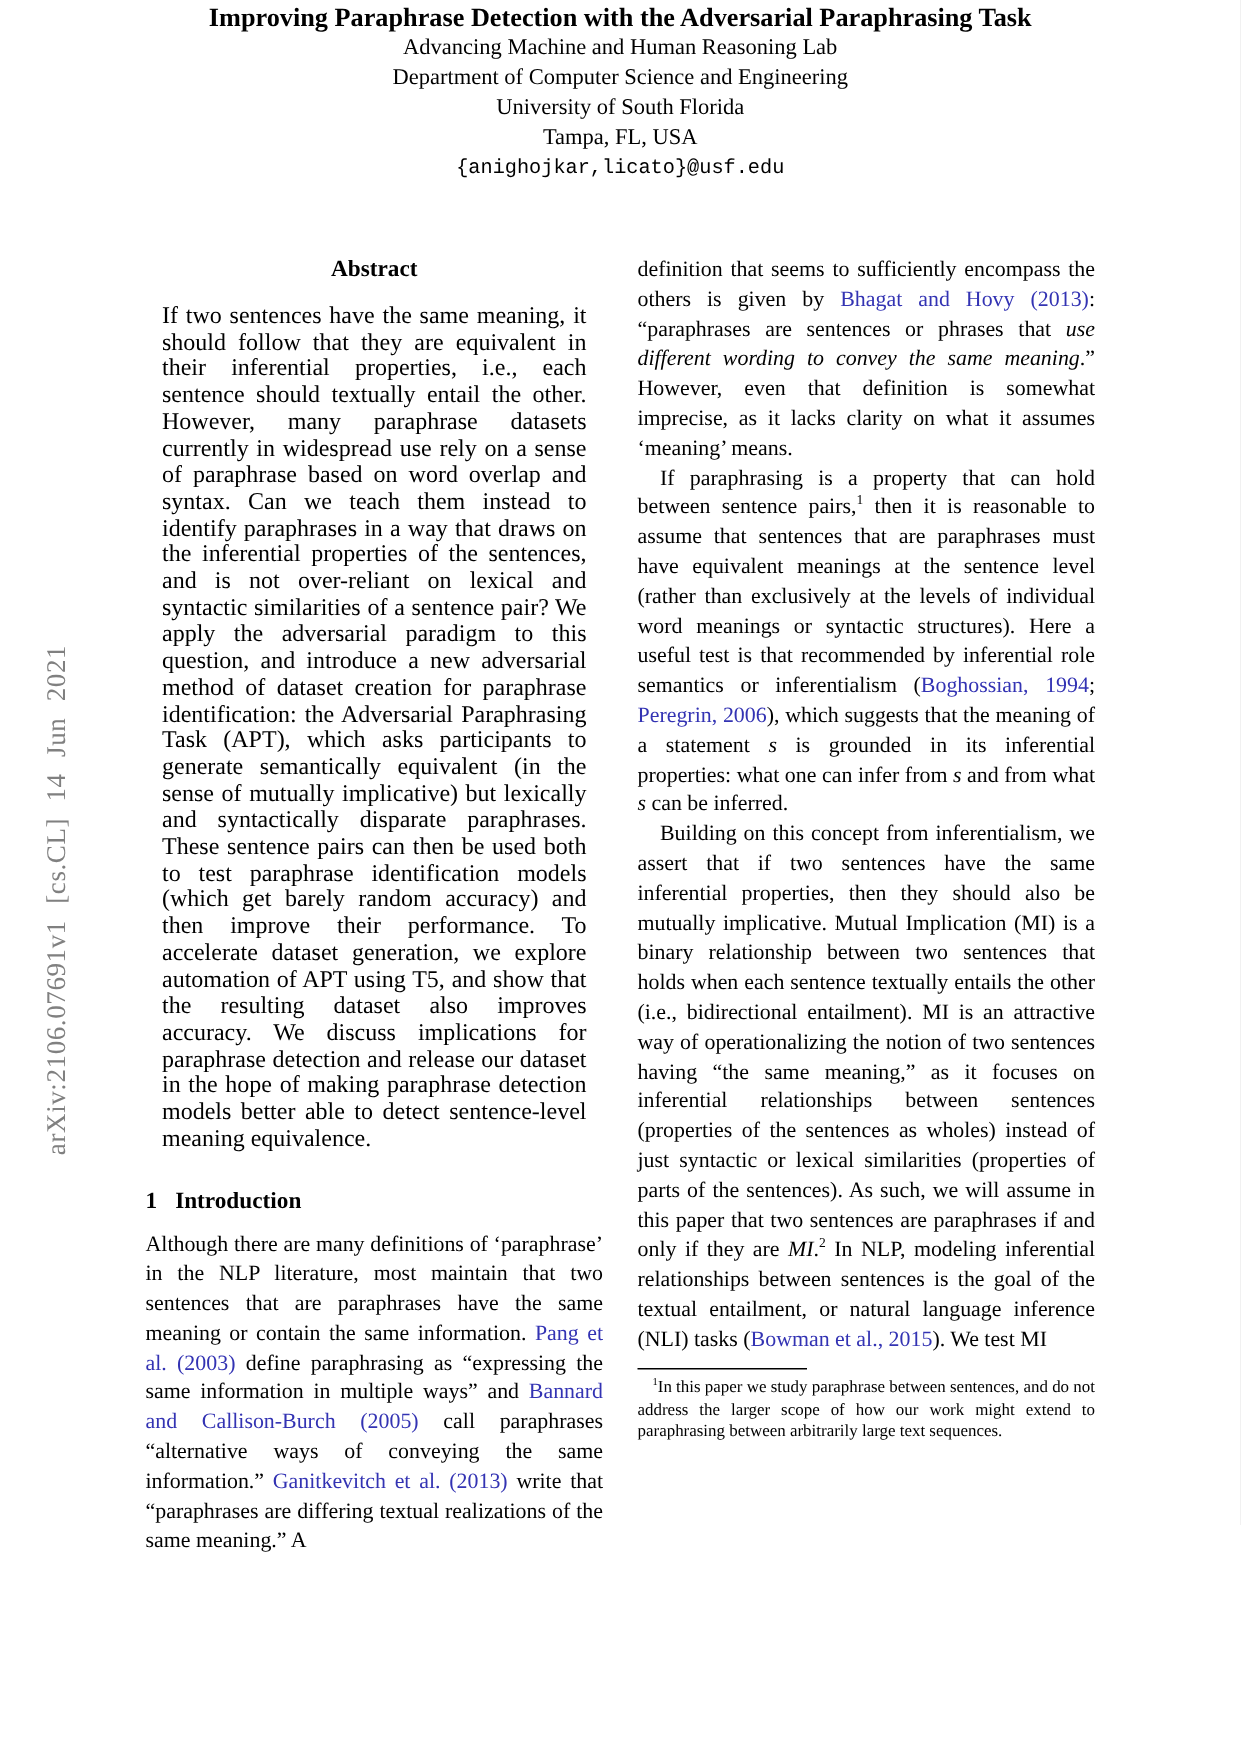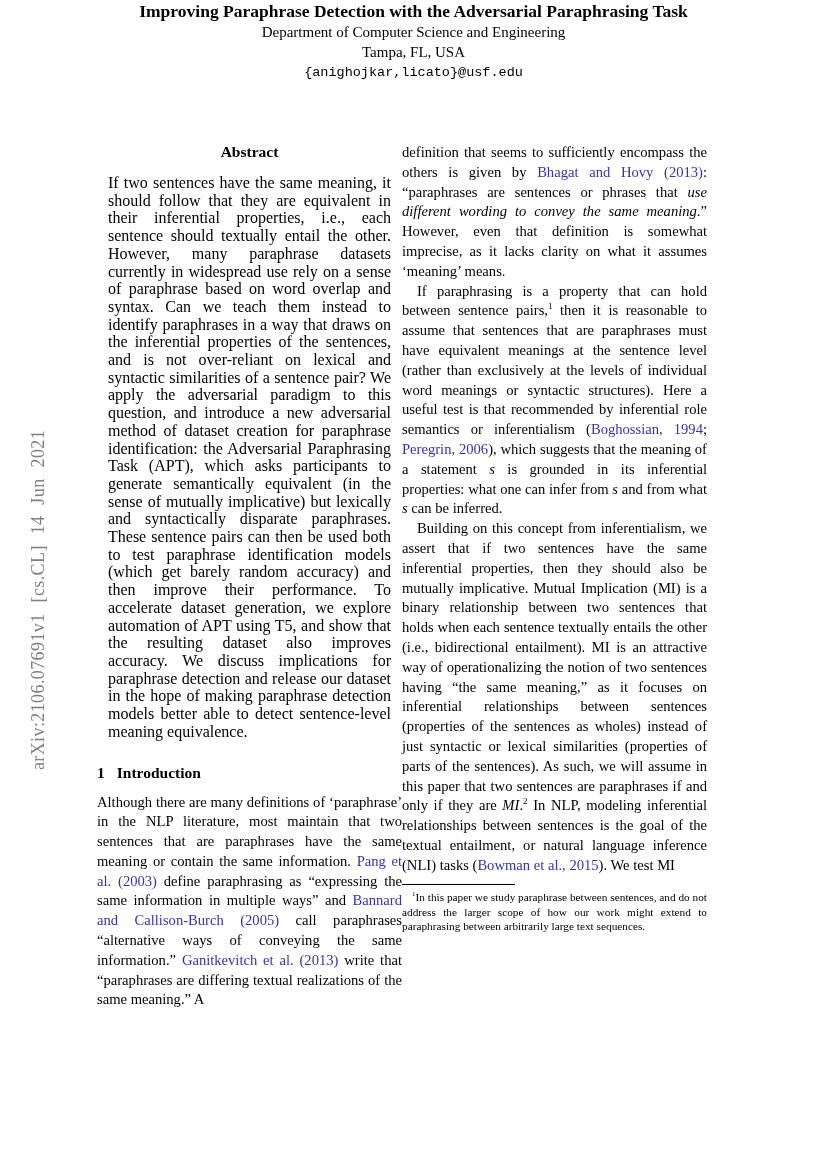--- a/index.html
+++ b/index.html
@@ -44,22 +44,23 @@
   }
   .affil { font-size: 15px; line-height: 20px; }
   .email {
     font-family: Liberation Mono, monospace;
     font-size: 13.5px;
     line-height: 20px;
     margin-top: 1px;
   }
   .columns {
     display: flex;
+    gap: 23px;
     padding: 0 97px;
-    margin-top: 60px;
+    margin-top: 48px;
   }
   .col { width: 305px; flex: 0 0 305px; }
   .abstract-heading {
     text-align: center;
     font-size: 15.5px;
     font-weight: bold;
     margin: 0 0 13px 0;
   }
   .abstract-body {
     font-size: 16px;
@@ -100,21 +101,23 @@
 </style>
 </head>
 <body>
 
 <div class="page">
 
   <div class="watermark">arXiv:2106.07691v1 [cs.CL] 14 Jun 2021</div>
 
   <div class="header">
     <div class="paper-title">Improving Paraphrase Detection with the Adversarial Paraphrasing Task</div>
+    <div class="affil">Advancing Machine and Human Reasoning Lab</div>
     <div class="affil">Department of Computer Science and Engineering</div>
+    <div class="affil">University of South Florida</div>
     <div class="affil">Tampa, FL, USA</div>
     <div class="email">{anighojkar,licato}@usf.edu</div>
   </div>
 
   <div class="columns">
 
     <div class="col">
       <div class="abstract-heading">Abstract</div>
       <p class="abstract-body">If two sentences have the same meaning, it should follow that they are equivalent in their inferential properties, i.e., each sentence should textually entail the other. However, many paraphrase datasets currently in widespread use rely on a sense of paraphrase based on word overlap and syntax. Can we teach them instead to identify paraphrases in a way that draws on the inferential properties of the sentences, and is not over-reliant on lexical and syntactic similarities of a sentence pair? We apply the adversarial paradigm to this question, and introduce a new adversarial method of dataset creation for paraphrase identification: the Adversarial Paraphrasing Task (APT), which asks participants to generate semantically equivalent (in the sense of mutually implicative) but lexically and syntactically disparate paraphrases. These sentence pairs can then be used both to test paraphrase identification models (which get barely random accuracy) and then improve their performance. To accelerate dataset generation, we explore automation of APT using T5, and show that the resulting dataset also improves accuracy. We discuss implications for paraphrase detection and release our dataset in the hope of making paraphrase detection models better able to detect sentence-level meaning equivalence.</p>
 

